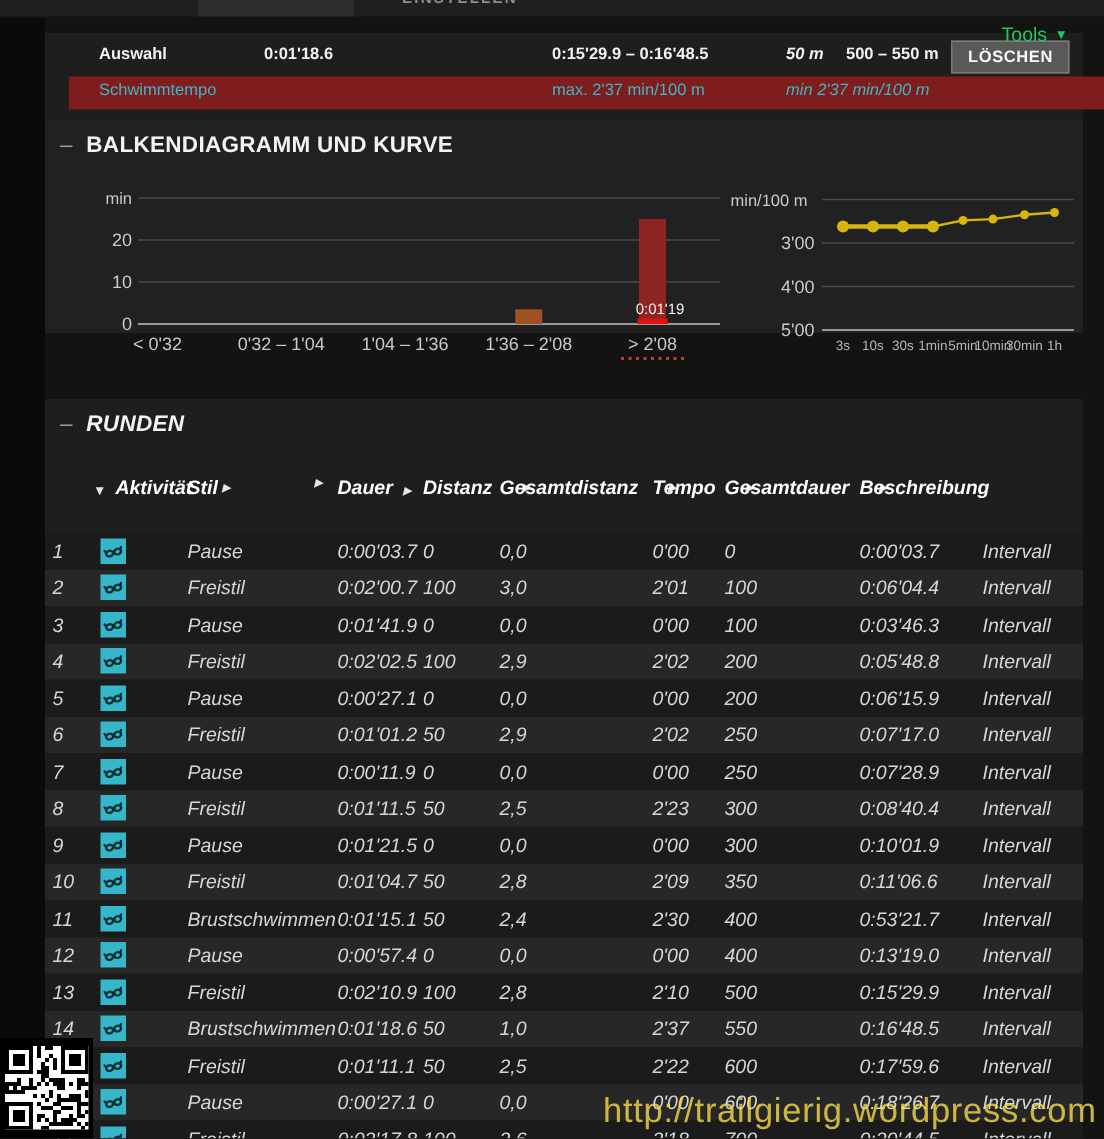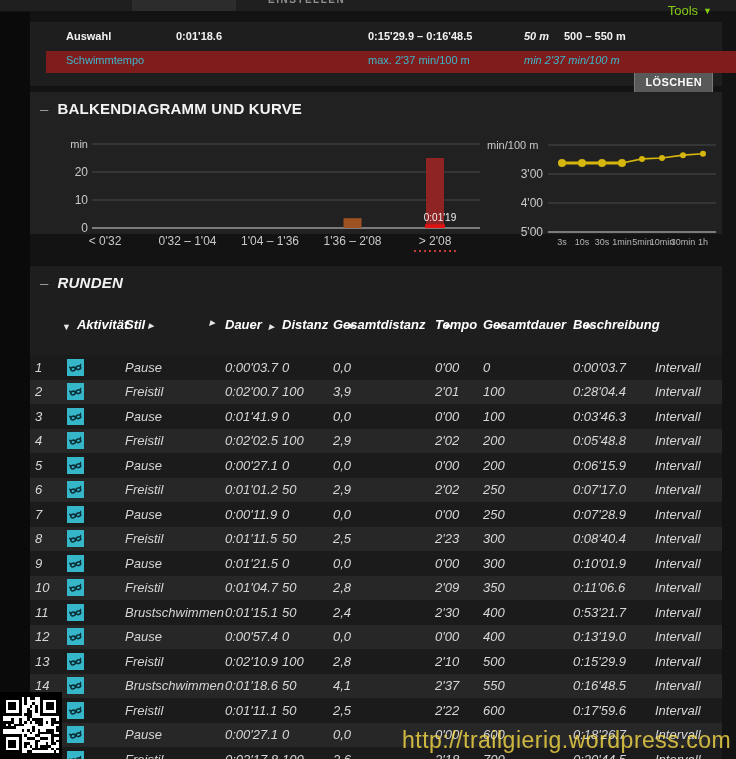--- a/index.html
+++ b/index.html
@@ -7,40 +7,40 @@
     width:736px;height:759px;position:relative;overflow:hidden;
     background:#131313;
     font-family:"Liberation Sans",sans-serif;
     -webkit-font-smoothing:antialiased;
   }
   
   .top-strip{position:absolute;left:0;top:0;width:736px;height:11px;background:#1f1f1f;}
   .tab-active{position:absolute;left:132px;top:0;width:104px;height:11px;background:#2c2c2c;}
   .tab-label-clip{position:absolute;left:268px;top:0;width:92px;height:11px;overflow:hidden;}
   .tab-label-clip span{display:block;margin-top:-6px;color:#8f8f8f;font-size:10px;font-weight:bold;letter-spacing:1.5px;}
-  .tools-menu{position:absolute;top:3px;right:24px;z-index:4;color:#84cc16;font-size:13px;cursor:pointer;}
+  .tools-menu{position:absolute;top:15px;right:24px;z-index:4;color:#22c55e;font-size:13px;cursor:pointer;}
   .tools-menu .dd{font-size:9px;margin-left:5px;vertical-align:1px;}
   .left-strip{position:absolute;left:0;top:12px;width:30px;height:747px;background:#0a0a0a;}
 
   
   .panel{position:absolute;left:30px;width:692px;background:#1e1e1e;}
   .summary-panel{top:22px;height:64px;}
-  .charts-panel{top:92px;height:142px;background:#212121;}
+  .charts-panel{top:80px;height:142px;background:#212121;}
   .laps-panel{top:266px;height:493px;overflow:hidden;font-style:italic;}
 
   
   .sum-row{position:absolute;left:16px;width:100%;height:22px;font-size:11px;}
   .sum-row.r1{top:5px;color:#f1f1f1;font-weight:bold;}
   .sum-row.r2{top:29px;background:#7f1d1d;color:#3ab7cb;}
   .sum-row span{position:absolute;top:3px;white-space:nowrap;}
   .sc1{left:20px;} .sc2{left:130px;} .sc3{left:322px;text-align:center;} .sc4{left:478px;font-style:italic;} .sc5{left:518px;}
   .delete-btn{
     position:absolute;right:9px;top:5px;height:22px;padding:0 10px;
     background:#595959;border:1px solid #7a7a7a;color:#fafafa;
-    font-family:"Liberation Sans",sans-serif;font-size:11px;font-weight:bold;letter-spacing:.4px;cursor:pointer;margin-top:44px;
+    font-family:"Liberation Sans",sans-serif;font-size:11px;font-weight:bold;letter-spacing:.4px;cursor:pointer;
   }
 
   
   .section-title{position:absolute;left:10px;top:8px;font-size:15px;font-weight:bold;color:#f3f3f3;letter-spacing:.2px;white-space:nowrap;}
   .section-title .dash{color:#9a9a9a;font-weight:normal;margin-right:9px;}
 
   
   .bar-chart-svg{position:absolute;left:18px;top:42px;}
   .line-chart-svg{position:absolute;left:455px;top:40px;}
   svg text{font-family:"Liberation Sans",sans-serif;}
@@ -232,24 +232,24 @@
             <ellipse cx="10" cy="8" rx="2.5" ry="2"></ellipse>
             <path d="M6.6 7.6 h1"></path>
             <path d="M1.7 6.8 L1 5.3 M12.4 6.8 L13.1 5.3"></path>
           </g>
         </svg>
       </span>
     </div>
     <div class="td">Freistil</div>
     <div class="td">0:02'00.7</div>
     <div class="td">100</div>
-    <div class="td">3,9</div>
+    <div class="td">3,0</div>
     <div class="td">2'01</div>
     <div class="td">100</div>
-    <div class="td">0:28'04.4</div>
+    <div class="td">0:06'04.4</div>
     <div class="td">Intervall</div>
   </div>
 
   <div class="tr grid-cols odd">
     <div class="td td-n">3</div>
     <div class="td">
       <span class="icon-badge">
         <svg width="13" height="13" viewBox="0 0 14 14">
           <g fill="none" stroke="#0d3038" stroke-width="1.7" stroke-linecap="round">
             <ellipse cx="4.1" cy="8" rx="2.5" ry="2"></ellipse>
@@ -520,21 +520,21 @@
             <ellipse cx="10" cy="8" rx="2.5" ry="2"></ellipse>
             <path d="M6.6 7.6 h1"></path>
             <path d="M1.7 6.8 L1 5.3 M12.4 6.8 L13.1 5.3"></path>
           </g>
         </svg>
       </span>
     </div>
     <div class="td">Brustschwimmen</div>
     <div class="td">0:01'18.6</div>
     <div class="td">50</div>
-    <div class="td">4,1</div>
+    <div class="td">1,0</div>
     <div class="td">2'37</div>
     <div class="td">550</div>
     <div class="td">0:16'48.5</div>
     <div class="td">Intervall</div>
   </div>
 
   <div class="tr grid-cols odd">
     <div class="td td-n">15</div>
     <div class="td">
       <span class="icon-badge">

